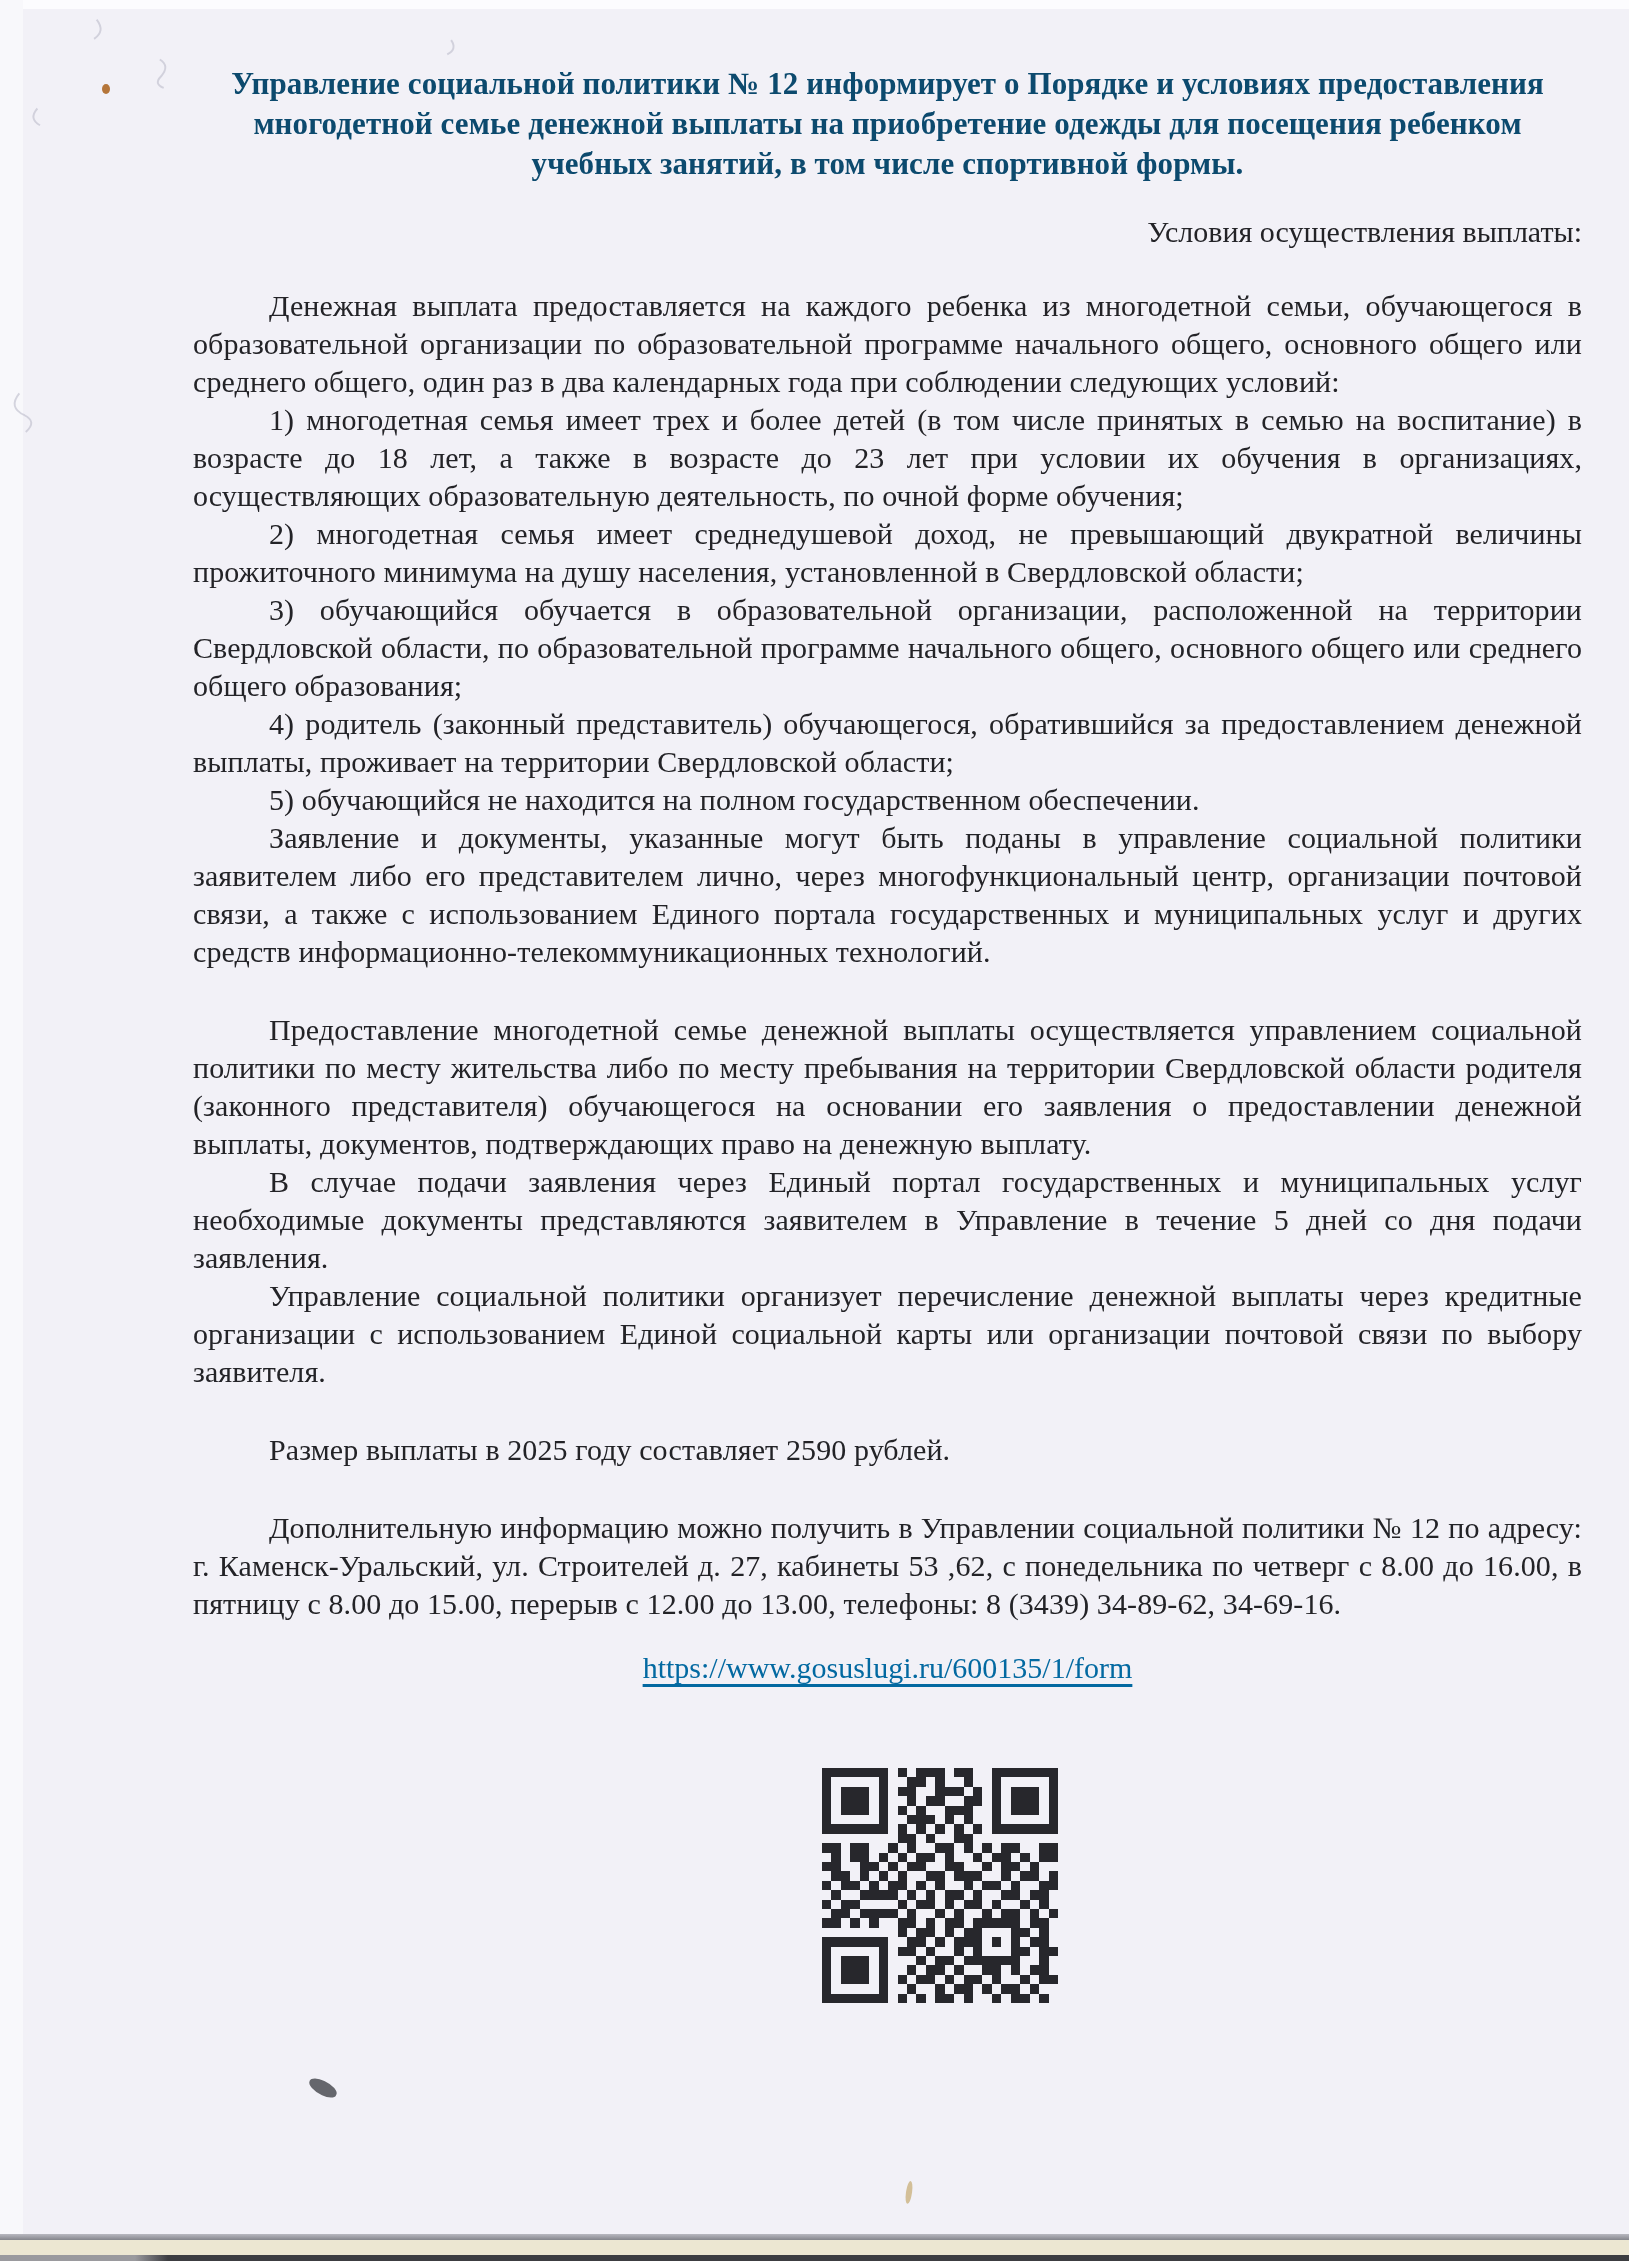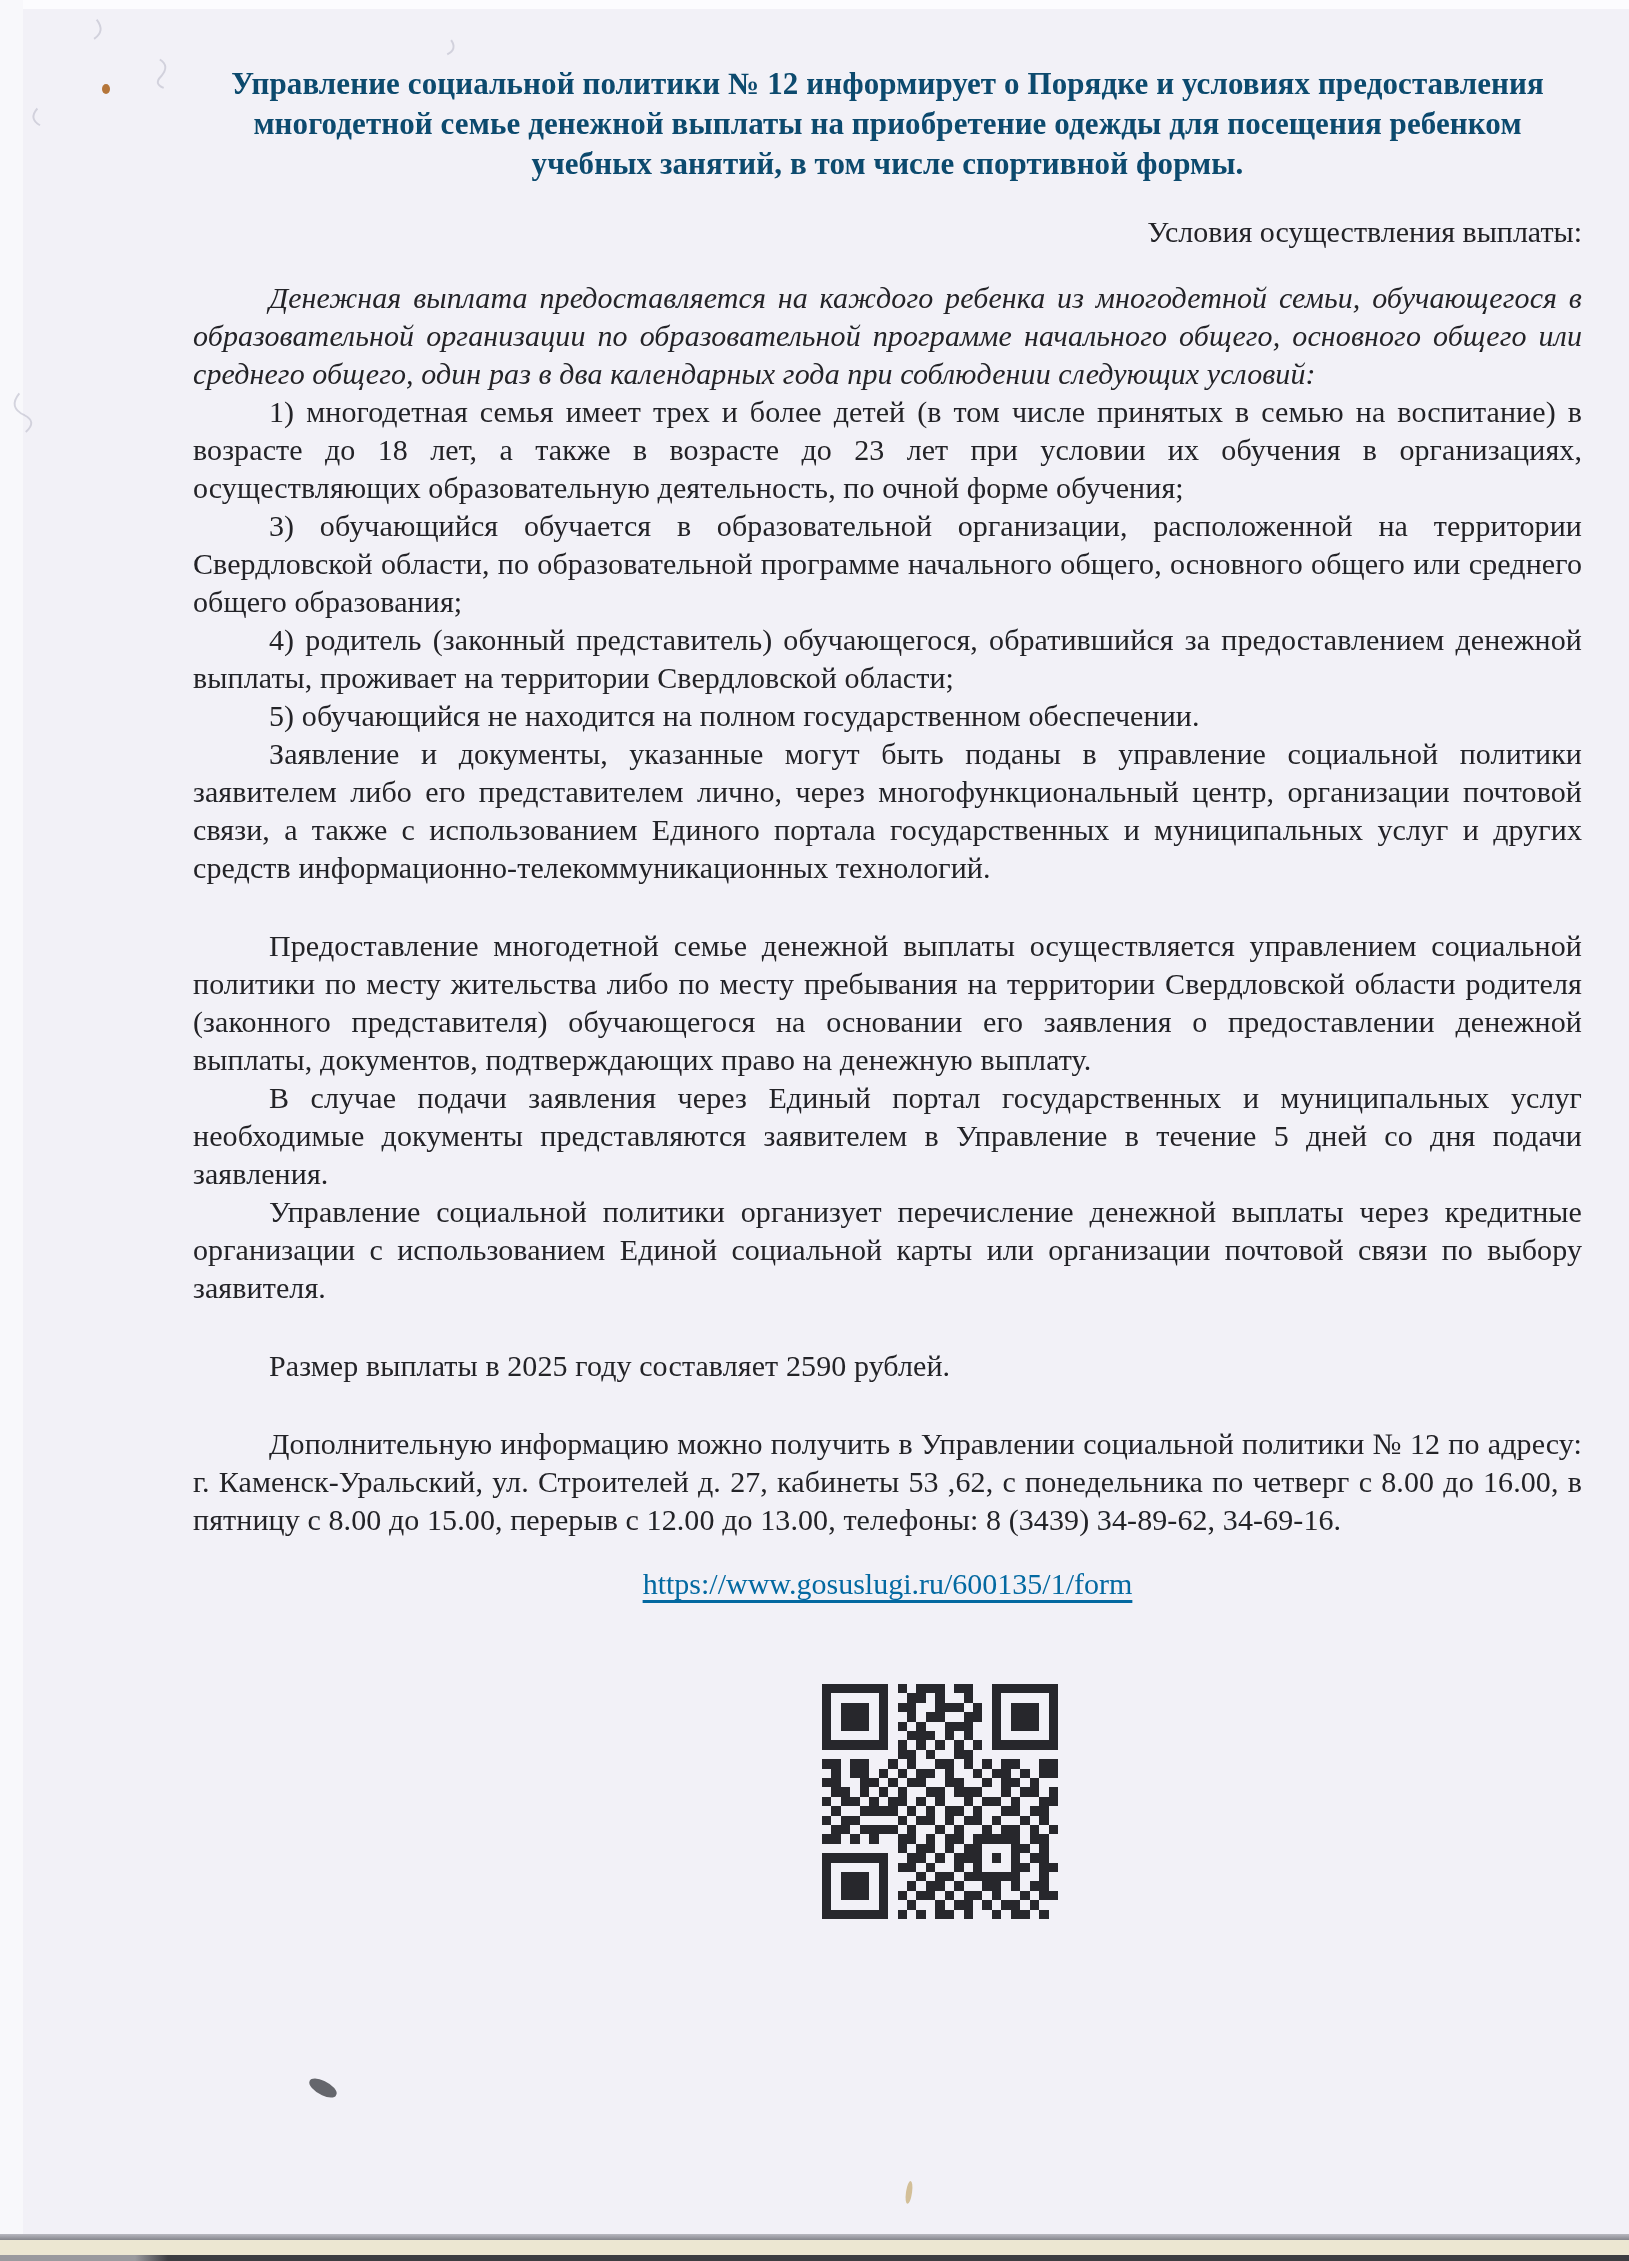--- a/index.html
+++ b/index.html
@@ -33,21 +33,21 @@
     text-align:center;color:#0c4a6e;letter-spacing:0.1px;
   }
   .doc-subtitle{
     margin:28px 0 0;font-size:30px;line-height:39px;font-weight:normal;
     text-align:right;
   }
   .para{
     margin:0;font-size:30px;line-height:38px;
     text-align:justify;text-indent:76px;letter-spacing:0.1px;
   }
-  .para.first{margin-top:28px;font-style:italic;}
+  .para.first{margin-top:36px;}
   .para.gap{margin-top:40px;}
   .link-row{margin-top:26px;text-align:center;font-size:30px;line-height:38px;}
   .link-row a{
     color:#0369a1;text-decoration:underline;
     text-decoration-thickness:2.6px;text-underline-offset:5.8px;cursor:pointer;
   }
   
   .qr{
     display:grid;grid-template-columns:repeat(25,1fr);grid-auto-rows:1fr;
     width:236px;height:235px;margin:81px 0 0 629px;background:#f2f1f7;
@@ -72,20 +72,21 @@
   </svg>
 
   <div class="content">
 
     <h1 class="doc-title">Управление социальной политики № 12 информирует о Порядке и условиях предоставления многодетной семье денежной выплаты на приобретение одежды для посещения ребенком учебных занятий, в том числе спортивной формы.</h1>
 
     <h2 class="doc-subtitle">Условия осуществления выплаты:</h2>
 
     <p class="para first">Денежная выплата предоставляется на каждого ребенка из многодетной семьи, обучающегося в образовательной организации по образовательной программе начального общего, основного общего или среднего общего, один раз в два календарных года при соблюдении следующих условий:</p>
     <p class="para">1) многодетная семья имеет трех и более детей (в том числе принятых в семью на воспитание) в возрасте до 18 лет, а также в возрасте до 23 лет при условии их обучения в организациях, осуществляющих образовательную деятельность, по очной форме обучения;</p>
+    <p class="para">2) многодетная семья имеет среднедушевой доход, не превышающий двукратной величины прожиточного минимума на душу населения, установленной в Свердловской области;</p>
     <p class="para">3) обучающийся обучается в образовательной организации, расположенной на территории Свердловской области, по образовательной программе начального общего, основного общего или среднего общего образования;</p>
     <p class="para">4) родитель (законный представитель) обучающегося, обратившийся за предоставлением денежной выплаты, проживает на территории Свердловской области;</p>
     <p class="para">5) обучающийся не находится на полном государственном обеспечении.</p>
     <p class="para">Заявление и документы, указанные могут быть поданы в управление социальной политики заявителем либо его представителем лично, через многофункциональный центр, организации почтовой связи, а также с использованием Единого портала государственных и муниципальных услуг и других средств информационно-телекоммуникационных технологий.</p>
     <p class="para gap">Предоставление многодетной семье денежной выплаты осуществляется управлением социальной политики по месту жительства либо по месту пребывания на территории Свердловской области родителя (законного представителя) обучающегося на основании его заявления о предоставлении денежной выплаты, документов, подтверждающих право на денежную выплату.</p>
     <p class="para">В случае подачи заявления через Единый портал государственных и муниципальных услуг необходимые документы представляются заявителем в Управление в течение 5 дней со дня подачи заявления.</p>
     <p class="para">Управление социальной политики организует перечисление денежной выплаты через кредитные организации с использованием Единой социальной карты или организации почтовой связи по выбору заявителя.</p>
     <p class="para gap">Размер выплаты в 2025 году составляет 2590 рублей.</p>
     <p class="para gap">Дополнительную информацию можно получить в Управлении социальной политики № 12 по адресу: г. Каменск-Уральский, ул. Строителей д. 27, кабинеты 53 ,62, с понедельника по четверг с 8.00 до 16.00, в пятницу с 8.00 до 15.00, перерыв с 12.00 до 13.00, телефоны: 8 (3439) 34-89-62, 34-69-16.</p>
 

